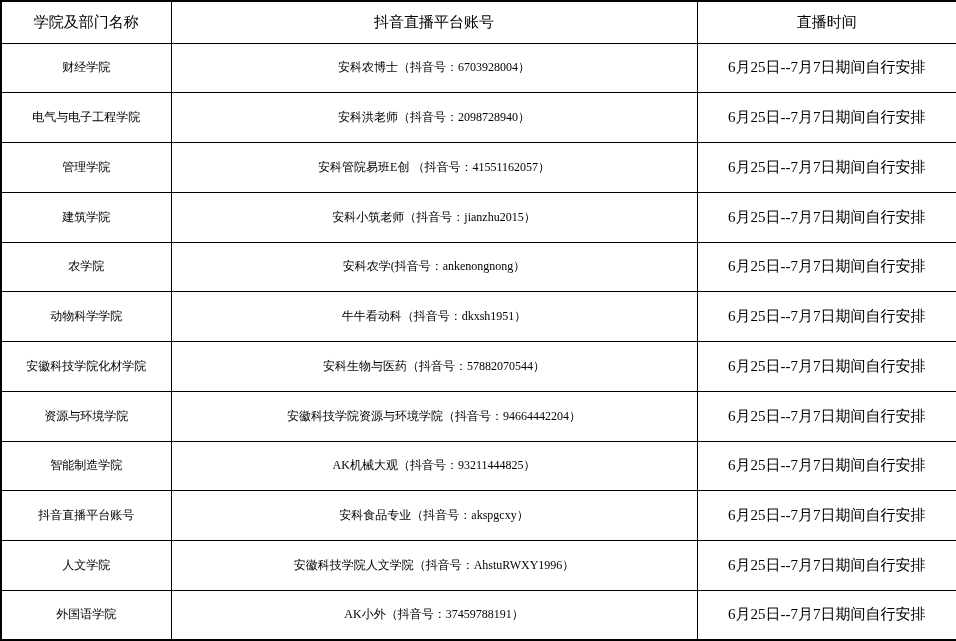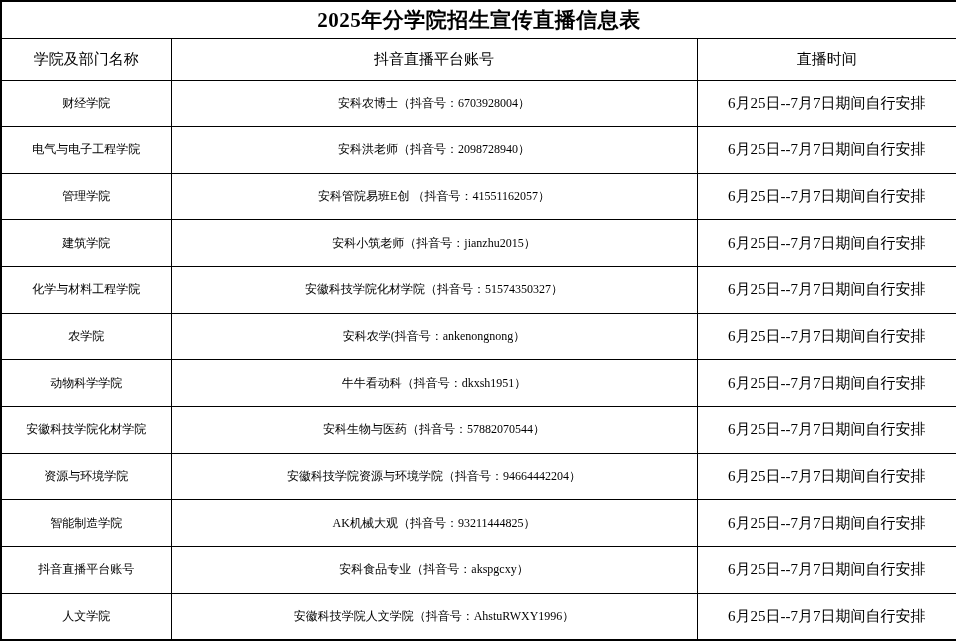--- a/index.html
+++ b/index.html
@@ -47,23 +47,20 @@
 </head>
 <body>
 
 <table class="live-table">
   <colgroup>
     <col style="width:170px">
     <col style="width:526px">
     <col style="width:260px">
   </colgroup>
   <thead>
-    <tr class="title-row">
-      <th colspan="3">2025年分学院招生宣传直播信息表</th>
-    </tr>
     <tr class="header-row">
       <th>学院及部门名称</th>
       <th>抖音直播平台账号</th>
       <th>直播时间</th>
     </tr>
   </thead>
   <tbody>
       <tr>
         <td class="college-cell">财经学院</td>
         <td class="account-cell">安科农博士（抖音号：6703928004）</td>
@@ -75,25 +72,20 @@
         <td class="time-cell">6月25日--7月7日期间自行安排</td>
       </tr>
       <tr>
         <td class="college-cell">管理学院</td>
         <td class="account-cell">安科管院易班E创 （抖音号：41551162057）</td>
         <td class="time-cell">6月25日--7月7日期间自行安排</td>
       </tr>
       <tr>
         <td class="college-cell">建筑学院</td>
         <td class="account-cell">安科小筑老师（抖音号：jianzhu2015）</td>
-        <td class="time-cell">6月25日--7月7日期间自行安排</td>
-      </tr>
-      <tr>
-        <td class="college-cell">化学与材料工程学院</td>
-        <td class="account-cell">安徽科技学院化材学院（抖音号：51574350327）</td>
         <td class="time-cell">6月25日--7月7日期间自行安排</td>
       </tr>
       <tr>
         <td class="college-cell">农学院</td>
         <td class="account-cell">安科农学(抖音号：ankenongnong）</td>
         <td class="time-cell">6月25日--7月7日期间自行安排</td>
       </tr>
       <tr>
         <td class="college-cell">动物科学学院</td>
         <td class="account-cell">牛牛看动科（抖音号：dkxsh1951）</td>
@@ -117,14 +109,19 @@
       <tr>
         <td class="college-cell">抖音直播平台账号</td>
         <td class="account-cell">安科食品专业（抖音号：akspgcxy）</td>
         <td class="time-cell">6月25日--7月7日期间自行安排</td>
       </tr>
       <tr>
         <td class="college-cell">人文学院</td>
         <td class="account-cell">安徽科技学院人文学院（抖音号：AhstuRWXY1996）</td>
         <td class="time-cell">6月25日--7月7日期间自行安排</td>
       </tr>
+      <tr>
+        <td class="college-cell">外国语学院</td>
+        <td class="account-cell">AK小外（抖音号：37459788191）</td>
+        <td class="time-cell">6月25日--7月7日期间自行安排</td>
+      </tr>
     </tbody>
 </table>
 
 </body></html>

